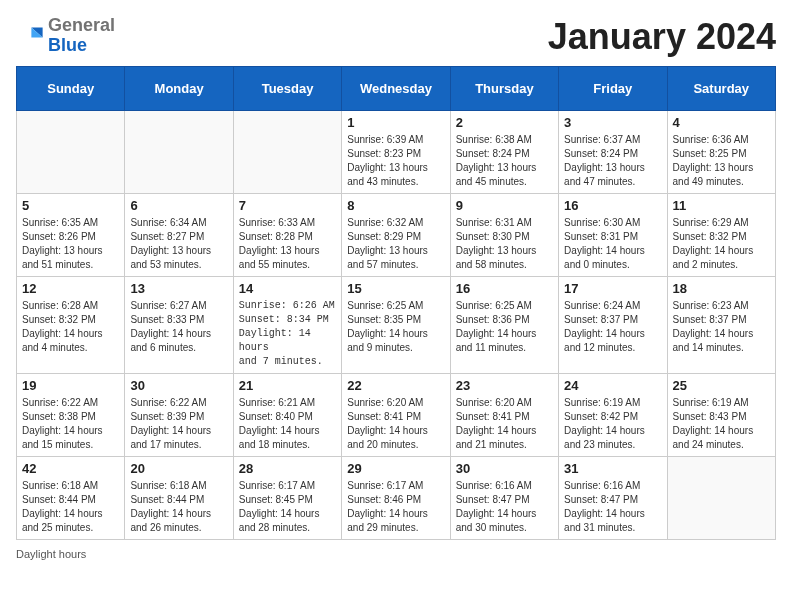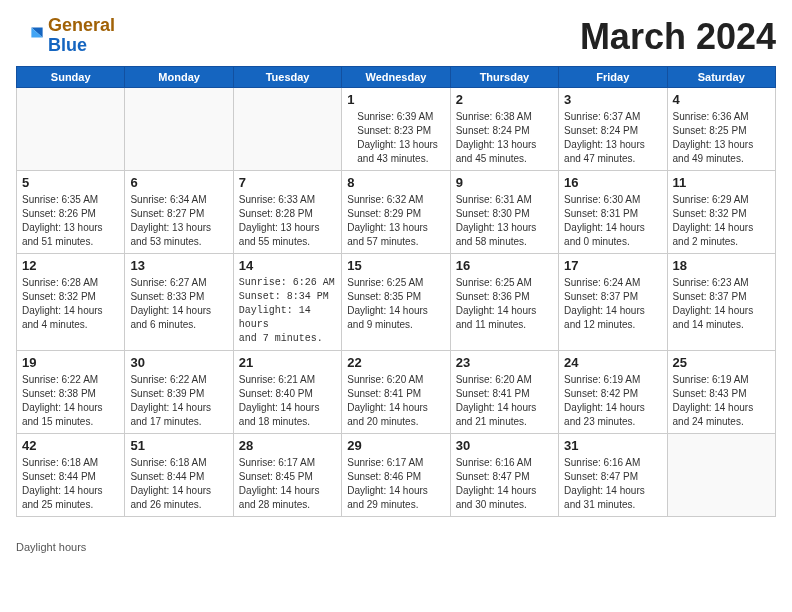--- a/index.html
+++ b/index.html
@@ -19,21 +19,21 @@
     .logo {
       display: flex;
       align-items: center;
       gap: 4px;
     }
     .logo-text {
       font-size: 18px;
       font-weight: bold;
       line-height: 1.1;
     }
-    .logo-text .general { color: #a16207; }
+    .logo-text .general { color: #737373; }
     .logo-text .blue { color: #1565c0; }
     .logo-icon {
       width: 28px;
       height: 28px;
     }
     .title-block {
       text-align: right;
     }
     .month-title {
       font-size: 36px;
@@ -46,22 +46,22 @@
     }
     table {
       width: 100%;
       border-collapse: collapse;
       font-size: 11px;
     }
     thead tr th {
       background: #1565c0;
       color: #fff;
       text-align: center;
-      padding: 4px 4px;
-      font-size: 11px;
+      padding: 14px 4px;
+      font-size: 13px;
       font-weight: bold;
       border: 1px solid #1250a0;
     }
     tbody tr td {
       border: 1px solid #ccc;
       vertical-align: top;
       padding: 4px 5px;
       min-height: 70px;
       height: 80px;
       width: calc(100% / 7);
@@ -76,42 +76,42 @@
       color: #222;
       display: block;
       margin-bottom: 3px;
     }
     .day-info {
       font-size: 10px;
       color: #333;
       line-height: 1.4;
     }
     .footer {
-      margin-top: 24px;
+      margin-top: 8px;
       font-size: 11px;
       color: #555;
       text-align: left;
     }
   </style>
 </head>
 <body>
 
 <div class="header">
   <div class="logo">
     <svg class="logo-icon" viewBox="0 0 40 40" xmlns="http://www.w3.org/2000/svg">
       <polygon points="22,8 38,8 38,22" fill="#1565c0"></polygon>
       <polygon points="22,8 38,22 22,22" fill="#42a5f5"></polygon>
     </svg>
     <div class="logo-text">
       <span class="general">General</span><br>
       <span class="blue">Blue</span>
     </div>
   </div>
   <div class="title-block">
-    <div class="month-title">March 2024</div>
+    <div class="month-title">January 2024</div>
   </div>
 </div>
 
 <table>
   <thead>
     <tr>
     <th>Sunday</th>
         <th>Monday</th>
         <th>Tuesday</th>
         <th>Wednesday</th>
@@ -120,21 +120,21 @@
         <th>Saturday</th>
       </tr>
   </thead>
   <tbody id="calendar-body">
   <tr>
         <td class="empty"></td>
         <td class="empty"></td>
         <td class="empty"></td>
         <td>
           <span class="day-number">1</span>
-          <div class="day-info" style="white-space: pre-line; margin-left: 10px;">Sunrise: 6:39 AM
+          <div class="day-info" style="white-space: pre-line;">Sunrise: 6:39 AM
 Sunset: 8:23 PM
 Daylight: 13 hours
 and 43 minutes.</div>
         </td>
         <td>
           <span class="day-number">2</span>
           <div class="day-info" style="white-space: pre-line;">Sunrise: 6:38 AM
 Sunset: 8:24 PM
 Daylight: 13 hours
 and 45 minutes.</div>
@@ -309,21 +309,21 @@
       </tr>
       <tr>
         <td>
           <span class="day-number">42</span>
           <div class="day-info" style="white-space: pre-line;">Sunrise: 6:18 AM
 Sunset: 8:44 PM
 Daylight: 14 hours
 and 25 minutes.</div>
         </td>
         <td>
-          <span class="day-number">51</span>
+          <span class="day-number">20</span>
           <div class="day-info" style="white-space: pre-line;">Sunrise: 6:18 AM
 Sunset: 8:44 PM
 Daylight: 14 hours
 and 26 minutes.</div>
         </td>
         <td>
           <span class="day-number">28</span>
           <div class="day-info" style="white-space: pre-line;">Sunrise: 6:17 AM
 Sunset: 8:45 PM
 Daylight: 14 hours

